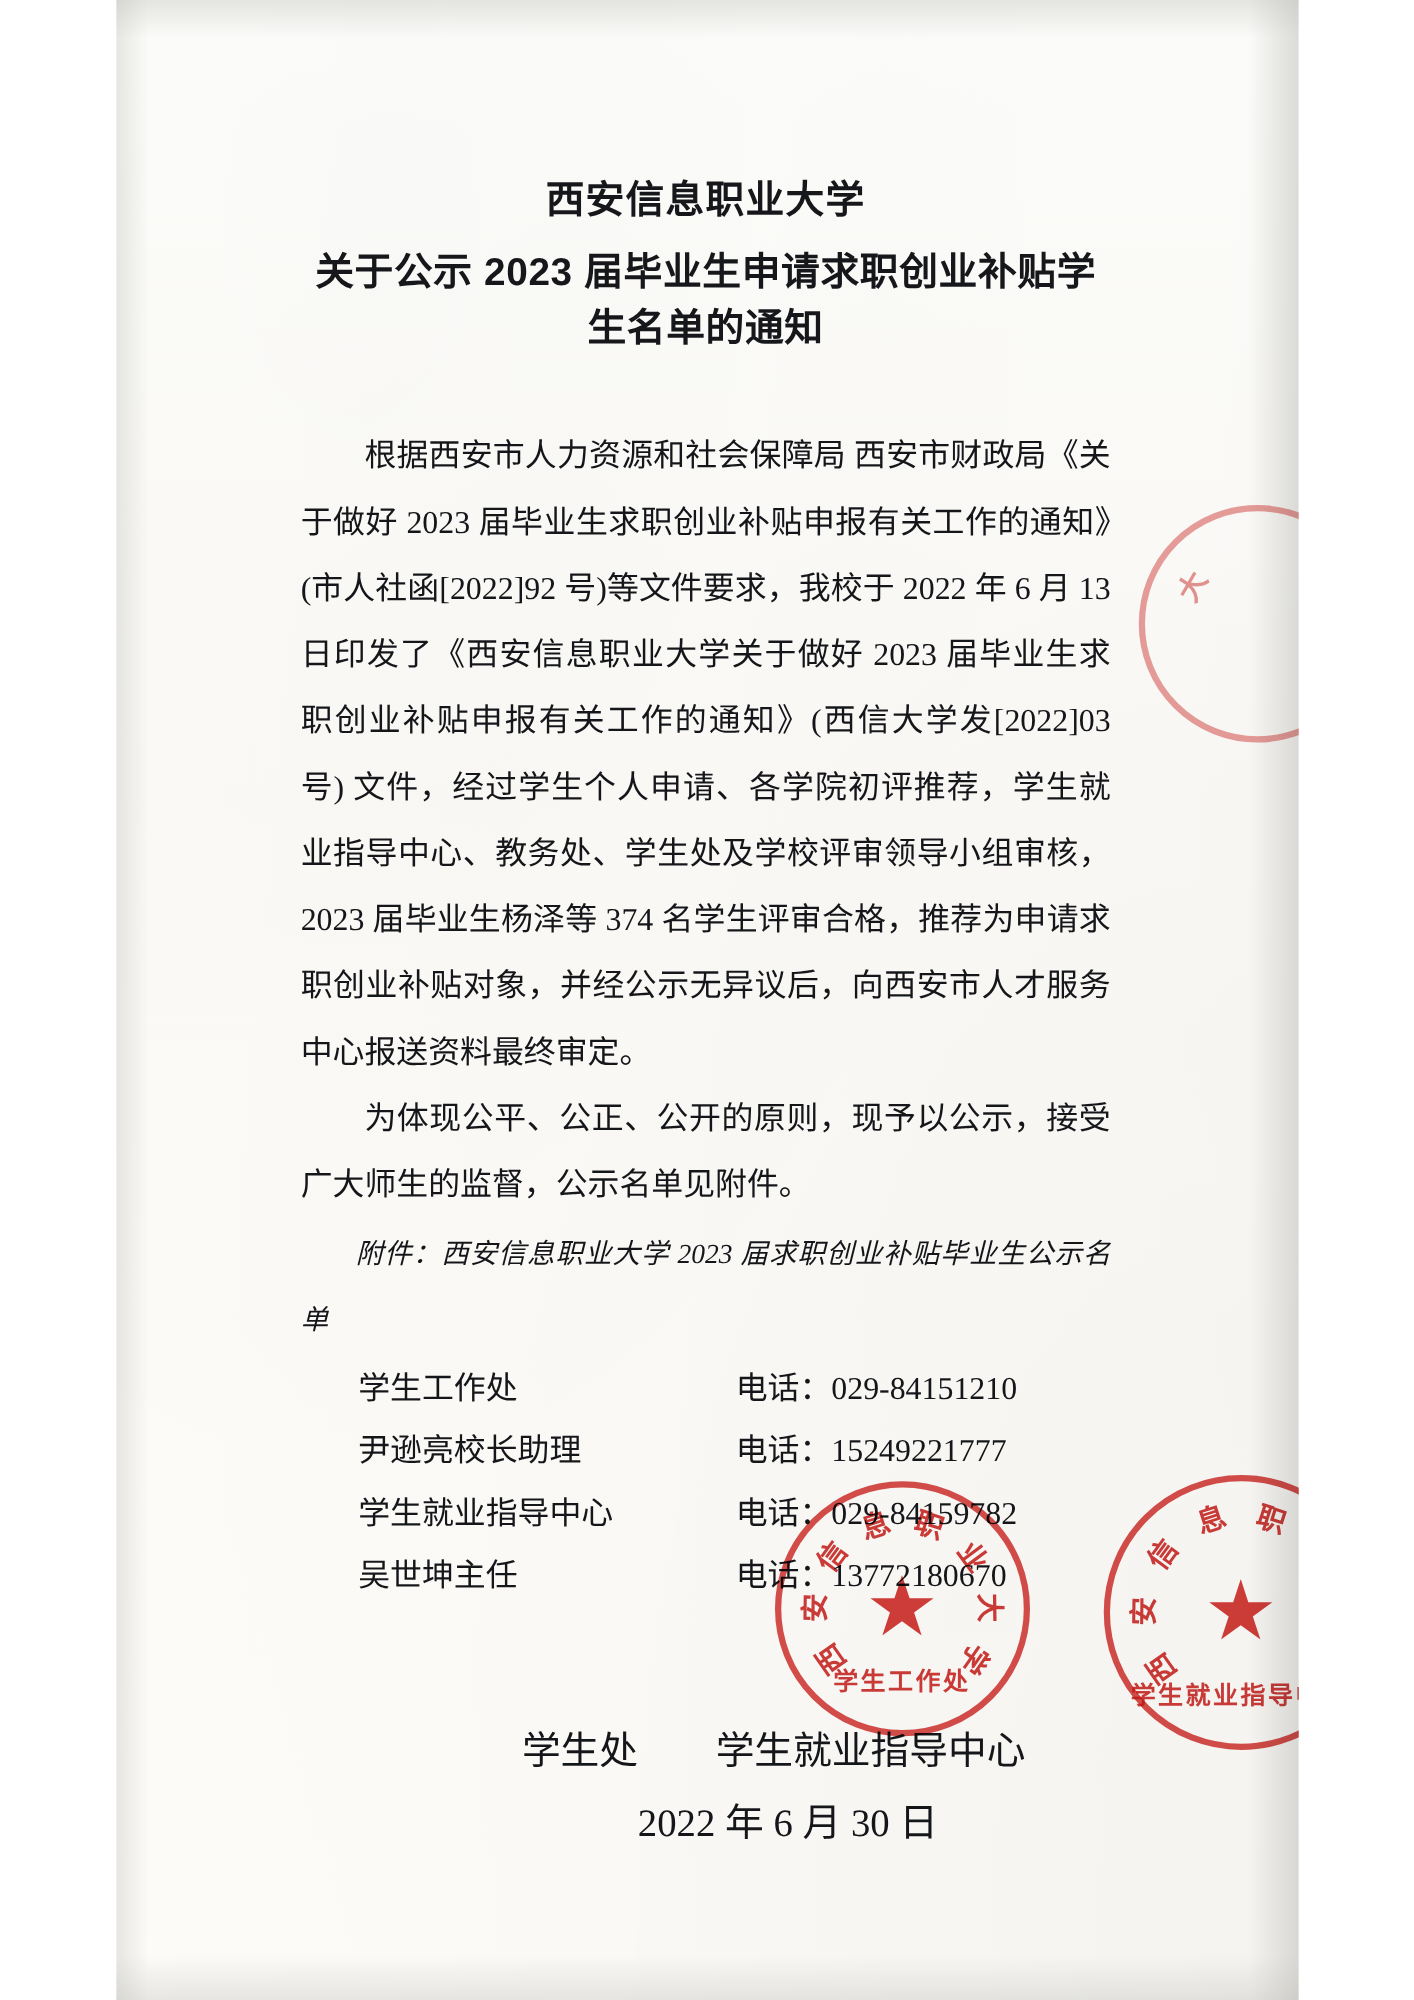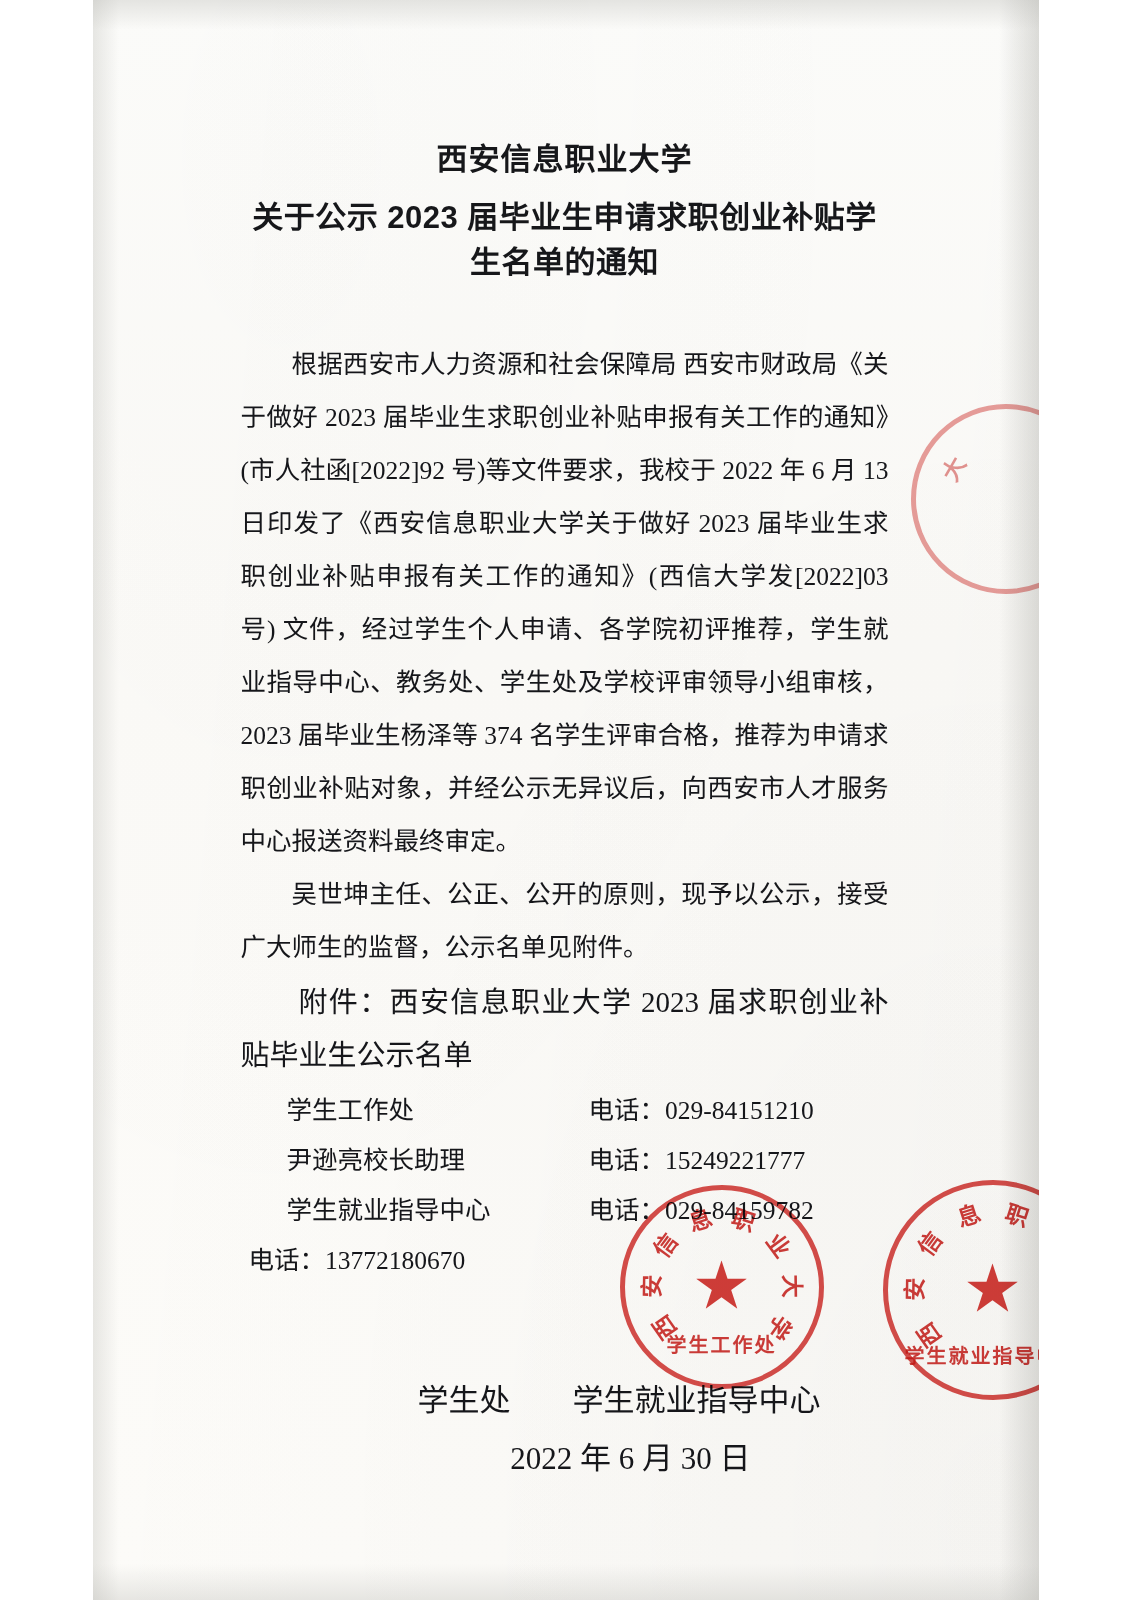--- a/index.html
+++ b/index.html
@@ -94,24 +94,25 @@
   .para {
     text-indent: 2em;
     margin: 0 0 0 0;
   }
   .para + .para {
     margin-top: 0px;
   }
 
   .attach-line {
     text-indent: 2em;
-    font-size: 29px;
+    font-size: 22px;
     line-height: 53px;
     color: #15161a;
     margin-top: 2px;
+    font-style: italic;
   }
 
   .contacts {
     margin-top: 4px;
     font-size: 25.5px;
     line-height: 50px;
     color: #15161a;
   }
   .contact-row {
     display: flex;
@@ -226,38 +227,39 @@
 
   <div class="content">
 
     <div class="doc-title">
       <div class="title-line1">西安信息职业大学</div>
       <div class="title-line2">关于公示 2023 届毕业生申请求职创业补贴学生名单的通知</div>
     </div>
 
     <div class="body-block">
       <p class="para">根据西安市人力资源和社会保障局 西安市财政局《关于做好 2023 届毕业生求职创业补贴申报有关工作的通知》(市人社函[2022]92 号)等文件要求，我校于 2022 年 6 月 13 日印发了《西安信息职业大学关于做好 2023 届毕业生求职创业补贴申报有关工作的通知》(西信大学发[2022]03 号) 文件，经过学生个人申请、各学院初评推荐，学生就业指导中心、教务处、学生处及学校评审领导小组审核，2023 届毕业生杨泽等 374 名学生评审合格，推荐为申请求职创业补贴对象，并经公示无异议后，向西安市人才服务中心报送资料最终审定。</p>
-      <p class="para">吴世坤主任、公正、公开的原则，现予以公示，接受广大师生的监督，公示名单见附件。</p>
+      <p class="para">为体现公平、公正、公开的原则，现予以公示，接受广大师生的监督，公示名单见附件。</p>
       <div class="attach-line">附件：西安信息职业大学 2023 届求职创业补贴毕业生公示名单</div>
     </div>
 
     <div class="contacts">
       <div class="contact-row">
         <div class="contact-name">学生工作处</div>
         <div class="contact-phone">电话：029-84151210</div>
       </div>
       <div class="contact-row">
         <div class="contact-name">尹逊亮校长助理</div>
         <div class="contact-phone">电话：15249221777</div>
       </div>
       <div class="contact-row">
         <div class="contact-name">学生就业指导中心</div>
         <div class="contact-phone">电话：029-84159782</div>
       </div>
       <div class="contact-row">
+        <div class="contact-name">吴世坤主任</div>
         <div class="contact-phone">电话：13772180670</div>
       </div>
     </div>
 
     <div class="signature">
       <div class="sign-orgs">
         <span>学生处</span>
         <span>学生就业指导中心</span>
       </div>
       <div class="sign-date">2022 年 6 月 30 日</div>

